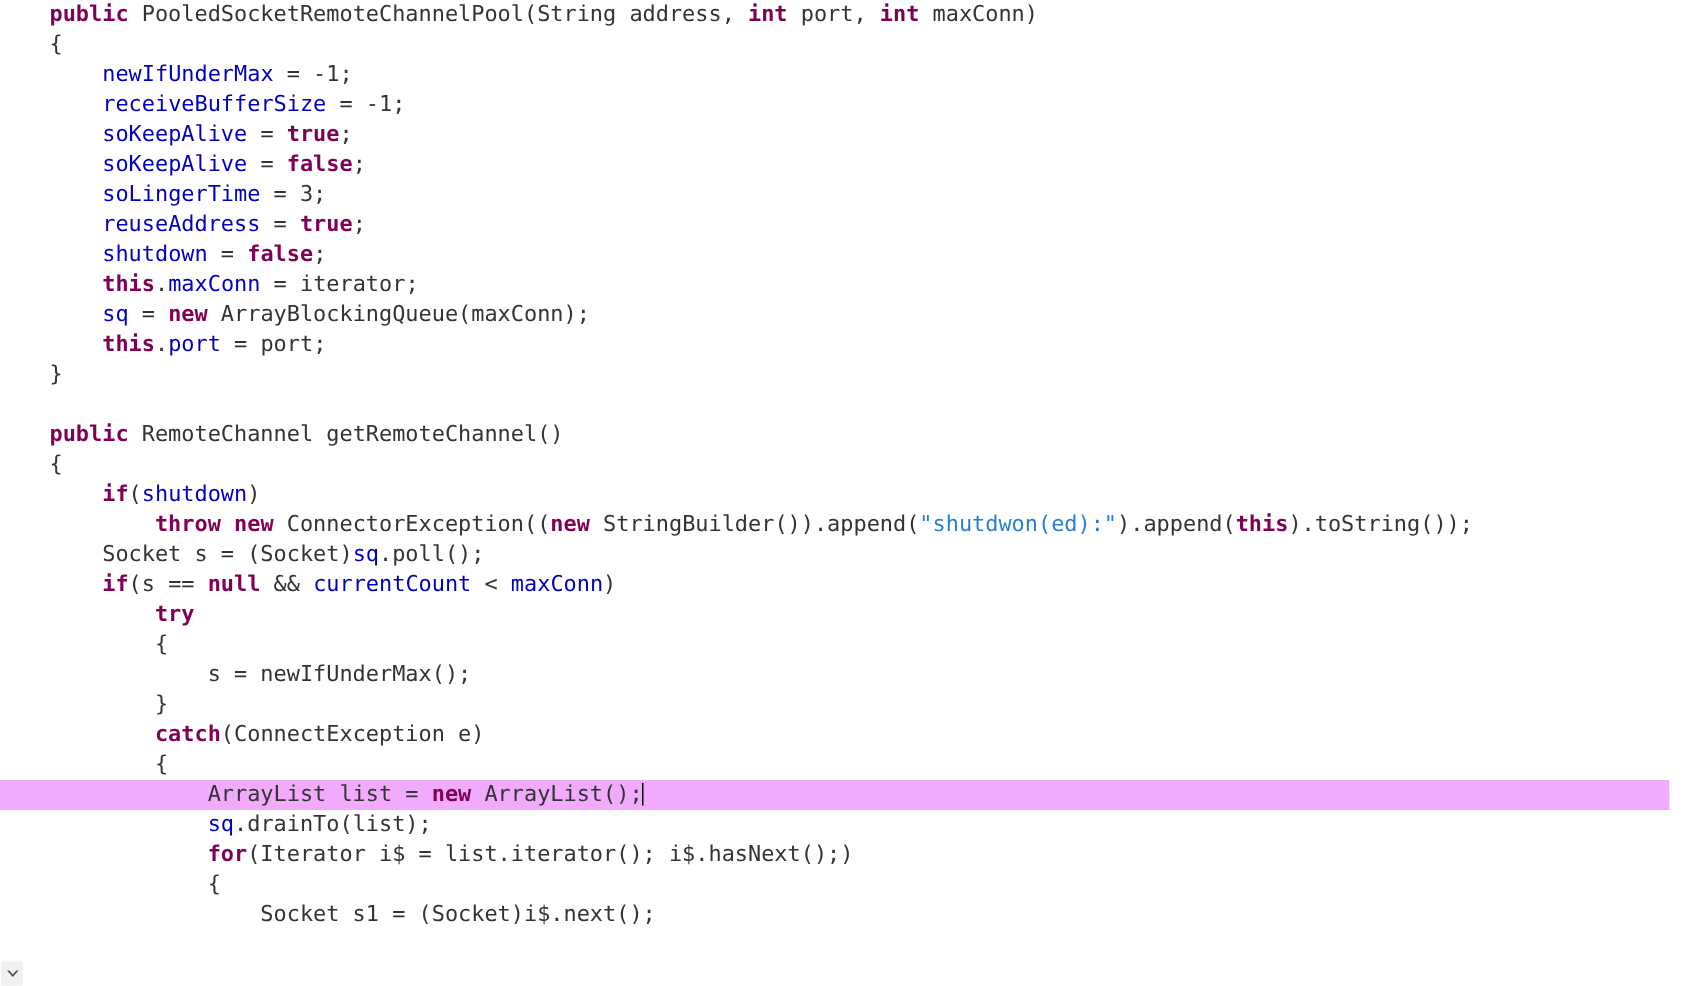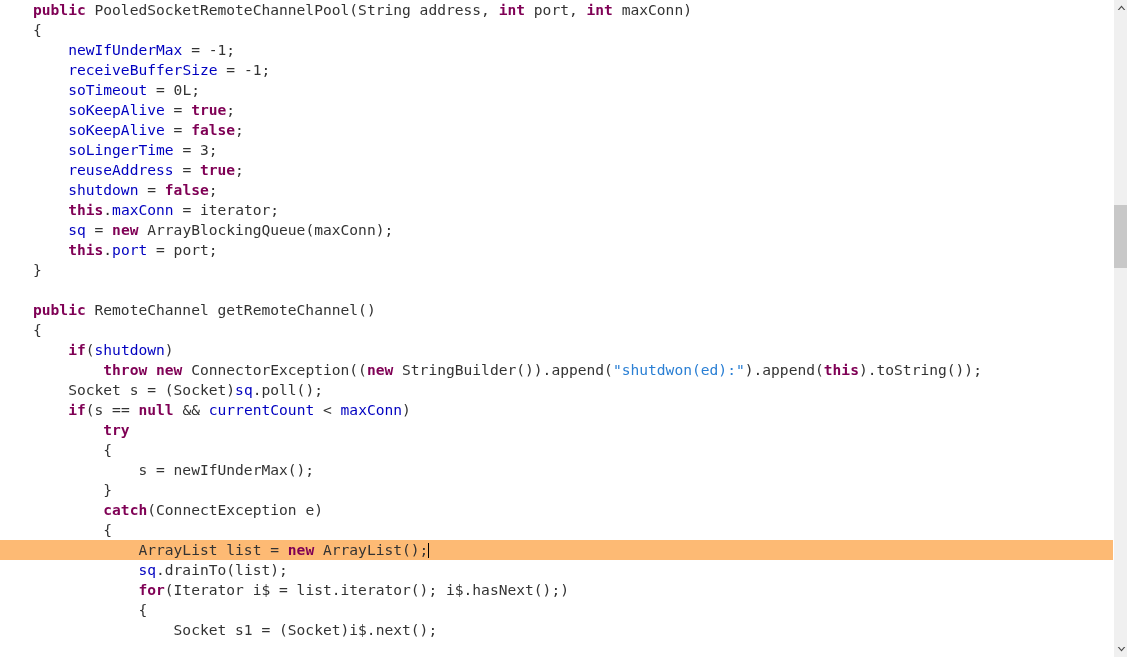--- a/index.html
+++ b/index.html
@@ -14,20 +14,21 @@
     overflow: hidden;
     font-family: "DejaVu Sans Mono", "Liberation Mono", monospace;
   }
 
   #editor-root {
     position: relative;
     width: 1127px;
     height: 657px;
     background: #ffffff;
     display: flex;
+    flex-direction: column;
   }
 
   
   #code-surface {
     position: relative;
     width: 1113px;
     height: 657px;
     overflow: hidden;
     background: #ffffff;
   }
@@ -39,21 +40,21 @@
     font-size: 14.6px;
     font-family: "DejaVu Sans Mono", "Liberation Mono", monospace;
     color: #333333;
     white-space: pre;
     padding-left: 33px;
     letter-spacing: 0px;
     box-sizing: border-box;
   }
 
   .code-line.is-current {
-    background: #fdba74;
+    background: #f0abfc;
     width: 1113px;
   }
 
   
   .tok-kw {
     color: #7f0055;
     font-weight: bold;
   }
   .tok-field {
     color: #0000c0;
@@ -118,21 +119,20 @@
 </head>
 <body>
 
 <div id="editor-root">
 
   <div id="code-surface">
       <div class="code-line"><span class="tok-kw">public</span><span class="tok-plain"> PooledSocketRemoteChannelPool(String address, </span><span class="tok-kw">int</span><span class="tok-plain"> port, </span><span class="tok-kw">int</span><span class="tok-plain"> maxConn)</span></div>
       <div class="code-line"><span class="tok-plain">{</span></div>
       <div class="code-line"><span class="tok-plain">    </span><span class="tok-field">newIfUnderMax</span><span class="tok-plain"> = -1;</span></div>
       <div class="code-line"><span class="tok-plain">    </span><span class="tok-field">receiveBufferSize</span><span class="tok-plain"> = -1;</span></div>
-      <div class="code-line"><span class="tok-plain">    </span><span class="tok-field">soTimeout</span><span class="tok-plain"> = 0L;</span></div>
       <div class="code-line"><span class="tok-plain">    </span><span class="tok-field">soKeepAlive</span><span class="tok-plain"> = </span><span class="tok-kw">true</span><span class="tok-plain">;</span></div>
       <div class="code-line"><span class="tok-plain">    </span><span class="tok-field">soKeepAlive</span><span class="tok-plain"> = </span><span class="tok-kw">false</span><span class="tok-plain">;</span></div>
       <div class="code-line"><span class="tok-plain">    </span><span class="tok-field">soLingerTime</span><span class="tok-plain"> = 3;</span></div>
       <div class="code-line"><span class="tok-plain">    </span><span class="tok-field">reuseAddress</span><span class="tok-plain"> = </span><span class="tok-kw">true</span><span class="tok-plain">;</span></div>
       <div class="code-line"><span class="tok-plain">    </span><span class="tok-field">shutdown</span><span class="tok-plain"> = </span><span class="tok-kw">false</span><span class="tok-plain">;</span></div>
       <div class="code-line"><span class="tok-plain">    </span><span class="tok-kw">this</span><span class="tok-plain">.</span><span class="tok-field">maxConn</span><span class="tok-plain"> = iterator;</span></div>
       <div class="code-line"><span class="tok-plain">    </span><span class="tok-field">sq</span><span class="tok-plain"> = </span><span class="tok-kw">new</span><span class="tok-plain"> ArrayBlockingQueue(maxConn);</span></div>
       <div class="code-line"><span class="tok-plain">    </span><span class="tok-kw">this</span><span class="tok-plain">.</span><span class="tok-field">port</span><span class="tok-plain"> = port;</span></div>
       <div class="code-line"><span class="tok-plain">}</span></div>
       <div class="code-line"><span class="tok-plain"></span></div>

